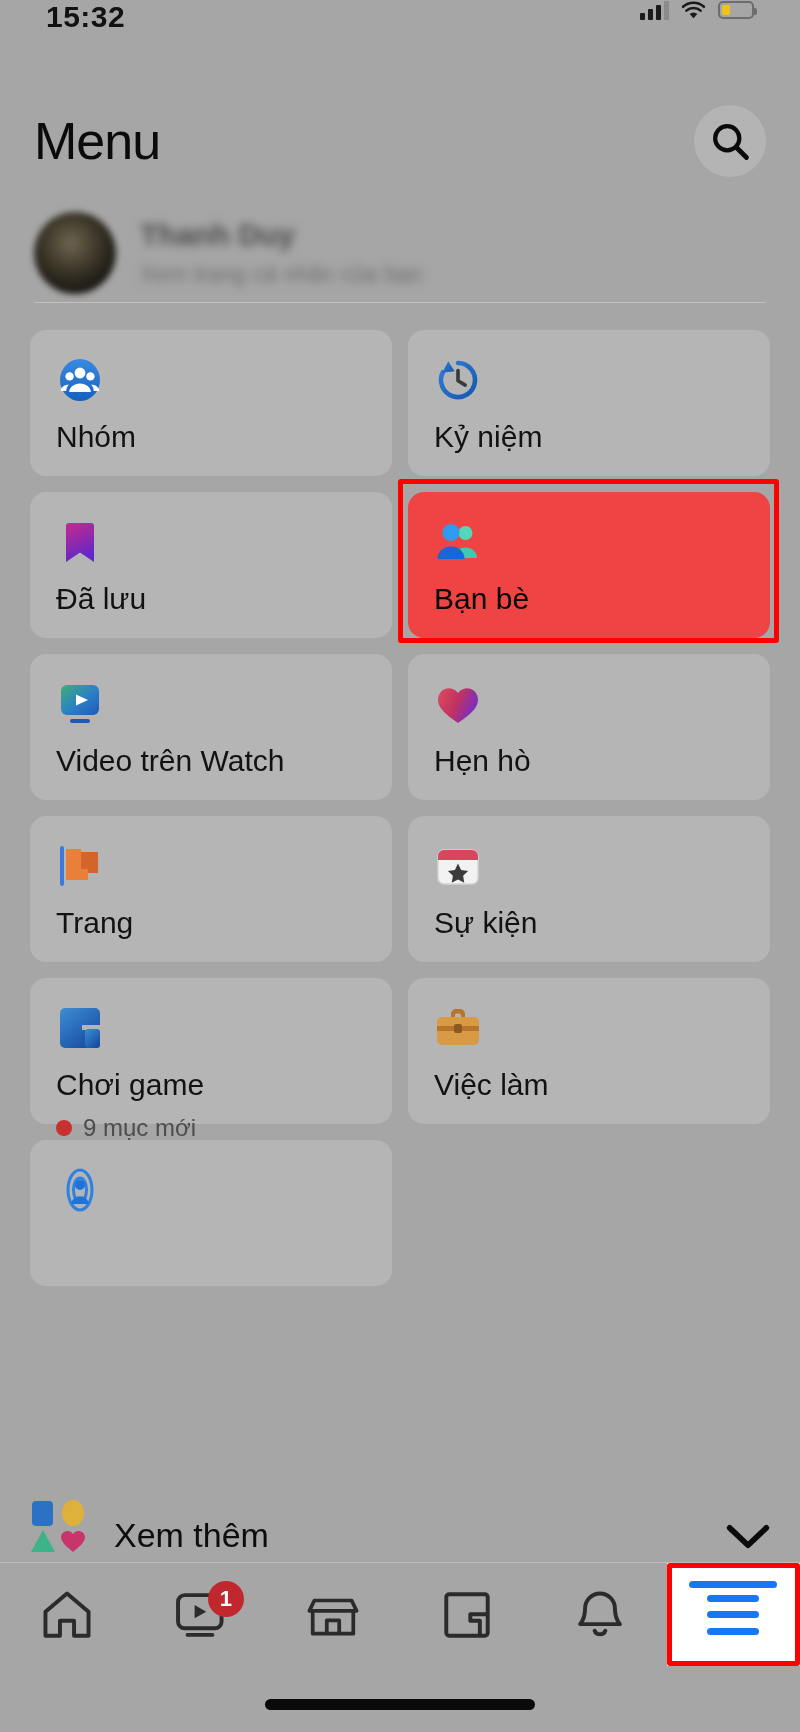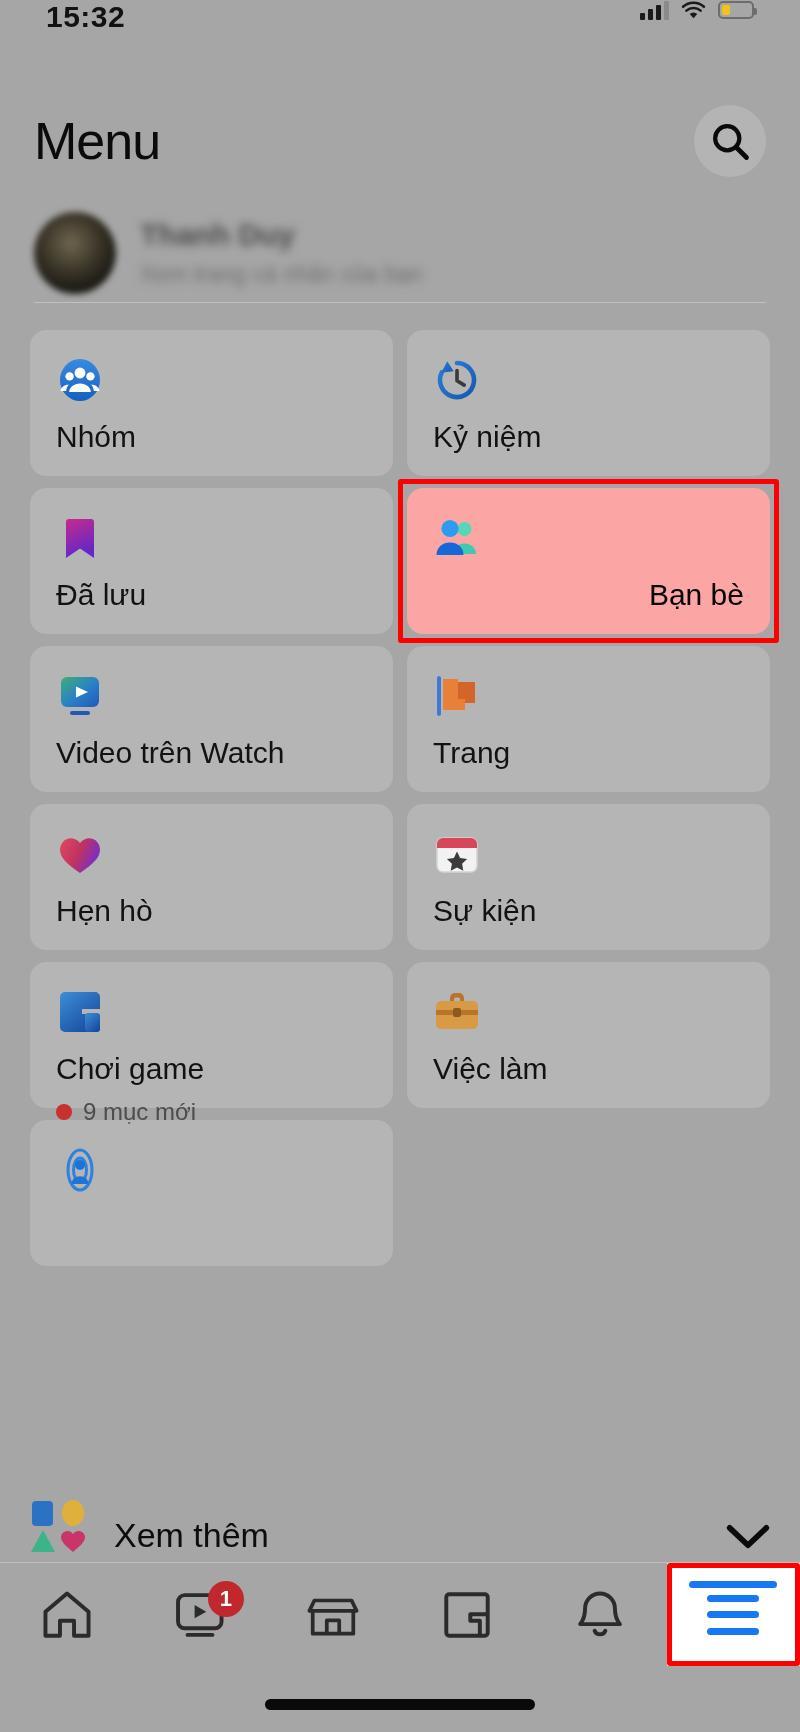--- a/index.html
+++ b/index.html
@@ -71,21 +71,21 @@
   .profile-sub  { font-size: 23px; color: #6d6d6d; }
   .divider {
     position: absolute; top: 302px; left: 34px; right: 34px;
     height: 1px; background: rgba(255,255,255,.30);
   }
 
   
   .grid {
     position: absolute; top: 330px; left: 30px; right: 30px;
     display: grid; grid-template-columns: 1fr 1fr;
-    column-gap: 14px; row-gap: 12px;
+    column-gap: 14px; row-gap: 12px; gap: 16px;
   }
   .tile {
     position: relative;
     background: rgba(255,255,255,.17);
     border-radius: 16px;
     height: 146px;
     padding: 26px 26px 0 26px;
   }
   .tile-icon { width: 48px; height: 48px; display: block; }
   .tile-label {
@@ -94,23 +94,22 @@
     white-space: nowrap;
   }
   .tile-sub {
     display: flex; align-items: center; gap: 11px;
     margin-top: 12px; font-size: 24px; color: #4d4d4d;
   }
   .reddot { width: 16px; height: 16px; border-radius: 50%; background: #c93030; flex: none; }
 
   
   .tile.highlight {
-    background: #fca5a5;
+    background: #ef4444;
     box-shadow: 0 0 0 0 transparent;
-    text-align: right;
   }
   .hl-box {
     position: absolute;
     border: 5px solid #ff0000;
     border-radius: 3px;
     pointer-events: none;
     z-index: 40;
   }
   .tile.highlight .tile-label { color: #060606; }
 
@@ -267,39 +266,39 @@
             </linearGradient>
           </defs>
       <rect x="5" y="5" width="38" height="30" rx="6" fill="url(#wp)"></rect>
       <path d="M20 14.5 32 20l-12 5.5z" fill="#fff"></path>
       <rect x="14" y="39" width="20" height="4" rx="2" fill="#1f58b8"></rect>
     </svg>
         <div class="tile-label">Video trên Watch</div>
       </div>
       <div class="tile">
         <svg viewBox="0 0 48 48" class="tile-icon">
+      <defs>
+            <linearGradient id="dh" x1="0" y1="0" x2="1" y2="0.4">
+              <stop offset="0" stop-color="#e0495e"></stop>
+              <stop offset=".55" stop-color="#c03261"></stop>
+              <stop offset="1" stop-color="#7b2ec4"></stop>
+            </linearGradient>
+          </defs>
+      <path d="M24 43C11 34 4 28 4 19.5A11 11 0 0 1 24 13 11 11 0 0 1 44 19.5C44 28 37 34 24 43z" fill="url(#dh)"></path>
+    </svg>
+        <div class="tile-label">Hẹn hò</div>
+      </div>
+      <div class="tile">
+        <svg viewBox="0 0 48 48" class="tile-icon">
       <rect x="4" y="4" width="4" height="40" rx="2" fill="#3f79d8"></rect>
       <path d="M10 7h15v20H10z" fill="#e8803a"></path>
       <path d="M25 10h17v21H25z" fill="#d4652a"></path>
       <path d="M10 27h22v11H10z" fill="#e8803a"></path>
     </svg>
         <div class="tile-label">Trang</div>
-      </div>
-      <div class="tile">
-        <svg viewBox="0 0 48 48" class="tile-icon">
-      <defs>
-            <linearGradient id="dh" x1="0" y1="0" x2="1" y2="0.4">
-              <stop offset="0" stop-color="#e0495e"></stop>
-              <stop offset=".55" stop-color="#c03261"></stop>
-              <stop offset="1" stop-color="#7b2ec4"></stop>
-            </linearGradient>
-          </defs>
-      <path d="M24 43C11 34 4 28 4 19.5A11 11 0 0 1 24 13 11 11 0 0 1 44 19.5C44 28 37 34 24 43z" fill="url(#dh)"></path>
-    </svg>
-        <div class="tile-label">Hẹn hò</div>
       </div>
       <div class="tile">
         <svg viewBox="0 0 48 48" class="tile-icon">
       <rect x="4" y="8" width="40" height="34" rx="6" fill="#f2f2f2" stroke="#d3d3d3" stroke-width="1.5"></rect>
       <path d="M4 14a6 6 0 0 1 6-6h28a6 6 0 0 1 6 6v4H4z" fill="#d9455b"></path>
       <path d="M24 21.5l3.1 6.4 7 1-5 4.9 1.2 7-6.3-3.3-6.3 3.3 1.2-7-5-4.9 7-1z" fill="#3b3b3b"></path>
     </svg>
         <div class="tile-label">Sự kiện</div>
       </div>
       <div class="tile">

